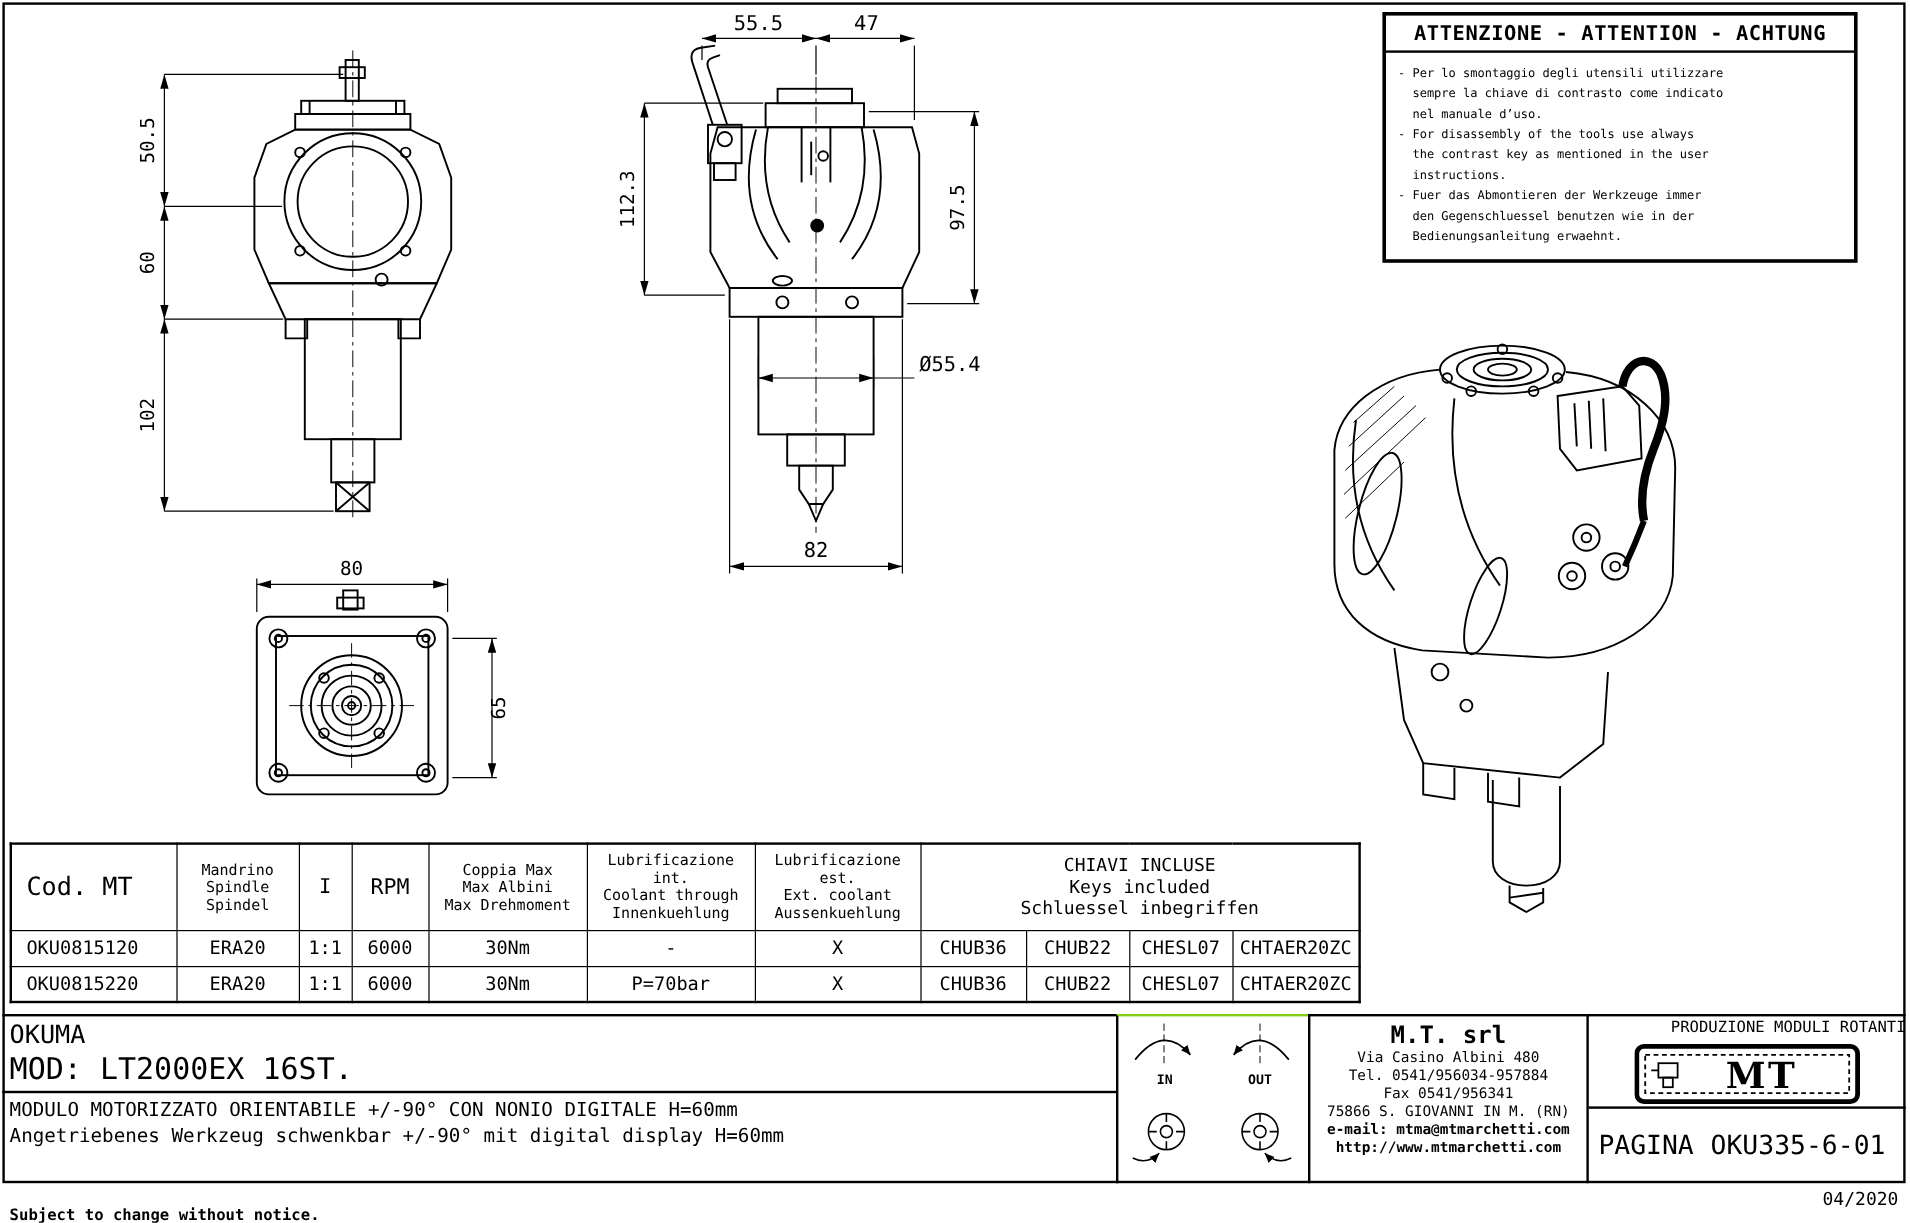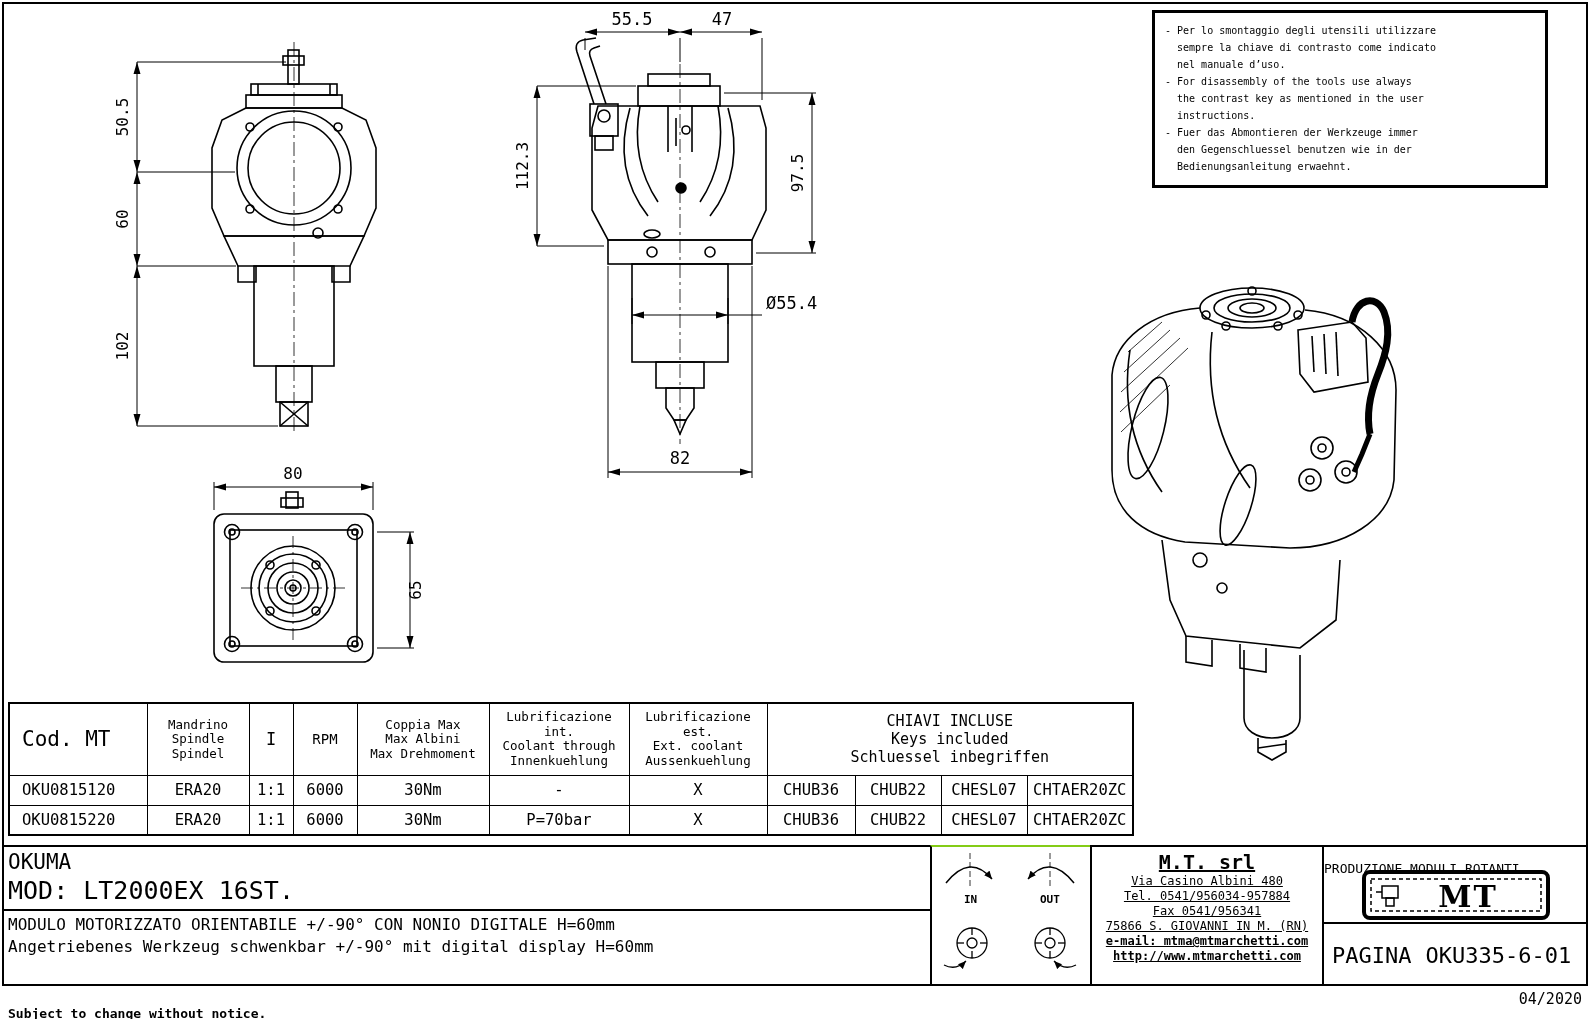--- a/index.html
+++ b/index.html
@@ -23,42 +23,42 @@
   .attention-body div { white-space:pre; }
 
   
   table.spec-table { position:absolute; left:8px; top:702px; border-collapse:collapse; table-layout:fixed; background:#fff; }
   .spec-table td { border:1.5px solid #000; text-align:center; vertical-align:middle; padding:0 2px; }
   .spec-table { border:2px solid #000; }
   .head-row td { height:72px; }
   .h-cod { font-size:21px; text-align:left !important; padding-left:12px !important; }
   .h3 div { font-size:12.5px; line-height:14.5px; }
   .h-i { font-size:17px; }
-  .h-rpm { font-size:14px; }
+  .h-rpm { font-size:18px; }
   .h-keys div { font-size:15px; line-height:18px; }
   .data-row td { height:30px; font-size:15.5px; }
   .data-row td:first-child { text-align:left; padding-left:12px; }
 
   
   .tb-left  { position:absolute; left:2px;  top:845px; width:928px; height:124px; border-top:2px solid #000; }
   .tb-brand { font-size:21px; padding:3px 0 0 6px; }
   .tb-model { font-size:25px; padding:2px 0 4px 6px; }
   .tb-desc  { border-top:2px solid #000; padding:3px 0 0 6px; }
   .tb-desc div { font-size:16px; line-height:22px; }
 
   .tb-inout { position:absolute; left:930px; top:845px; width:160px; height:141px; border-top:2px solid #84cc16; border-left:2px solid #000; }
   .inout-label { font-family:"DejaVu Sans Mono", monospace; font-weight:bold; font-size:11px; fill:#000; stroke:none; }
 
-  .tb-mt { position:absolute; left:1090px; top:845px; width:232px; height:141px; border-top:2px solid #000; border-left:2px solid #000; text-align:center;text-decoration:underline; }
+  .tb-mt { position:absolute; left:1090px; top:845px; width:232px; height:141px; border-top:2px solid #000; border-left:2px solid #000; text-align:center; }
   .mt-name { font-size:20px; font-weight:bold; padding-top:3px; }
   .mt-line { font-size:12px; line-height:15px; }
   .mt-line.b { font-weight:bold; }
 
   .tb-right { position:absolute; left:1322px; top:845px; width:266px; height:141px; border-top:2px solid #000; border-left:2px solid #000; }
-  .prod-label { font-size:13px; text-align:left; padding-top:14px; height:21px; }
+  .prod-label { font-size:13px; text-align:right; padding-top:2px; height:21px; }
   .logo-area { height:54px; display:flex; align-items:center; justify-content:center; }
   .pagina-row { border-top:2px solid #000; height:64px; display:flex; align-items:center; padding-left:8px; font-size:22px; gap:14px; }
   .mt-logo-text { font-family:"DejaVu Serif", serif; font-weight:bold; font-size:30px; fill:#000; stroke:none; letter-spacing:2px; }
 
   .footer-note { position:absolute; left:8px;  top:992px; font-size:13px; font-weight:bold;margin-top:14px; }
   .footer-date { position:absolute; right:10px; top:990px; font-size:15px; }
 </style>
 </head>
 <body>
 
@@ -251,20 +251,21 @@
       <path d="M1240,644 L1240,668 L1266,672 L1266,648"></path>
       <circle cx="1200" cy="560" r="7"></circle>
       <circle cx="1222" cy="588" r="5"></circle>
       <path d="M1244,650 L1244,718 C1244,730 1256,738 1272,738 C1288,738 1300,730 1300,718 L1300,655"></path>
       <path d="M1258,738 L1258,752 L1272,760 L1286,752 L1286,740"></path>
       <path d="M1258,748 L1286,744"></path>
     </g>
   </svg>
 
   <div class="attention">
+    <div class="attention-title">ATTENZIONE - ATTENTION - ACHTUNG</div>
     <div class="attention-body">
       <div>- Per lo smontaggio degli utensili utilizzare</div>
       <div>  sempre la chiave di contrasto come indicato</div>
       <div>  nel manuale d’uso.</div>
       <div>- For disassembly of the tools use always</div>
       <div>  the contrast key as mentioned in the user</div>
       <div>  instructions.</div>
       <div>- Fuer das Abmontieren der Werkzeuge immer</div>
       <div>  den Gegenschluessel benutzen wie in der</div>
       <div>  Bedienungsanleitung erwaehnt.</div>

